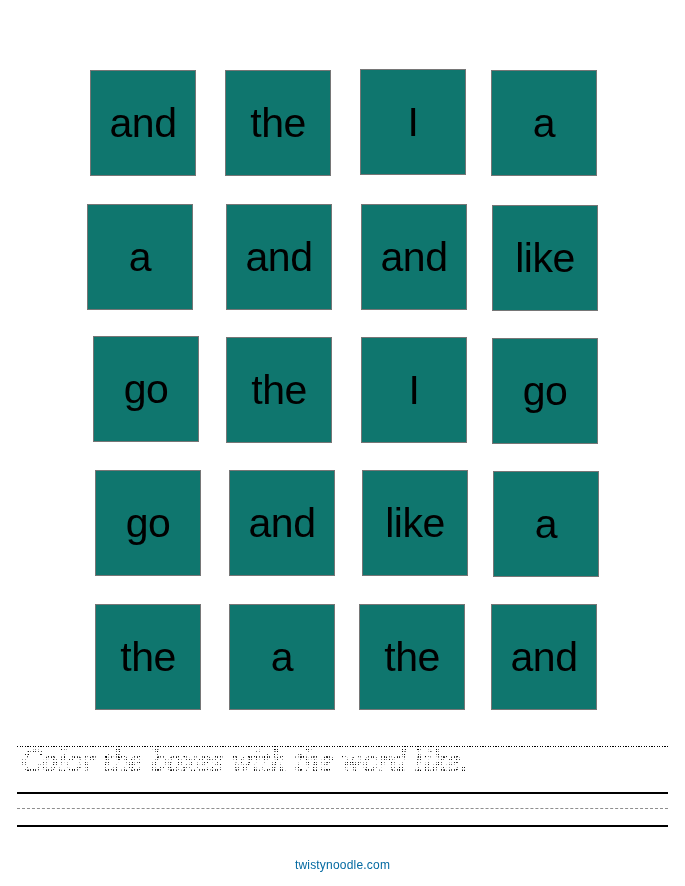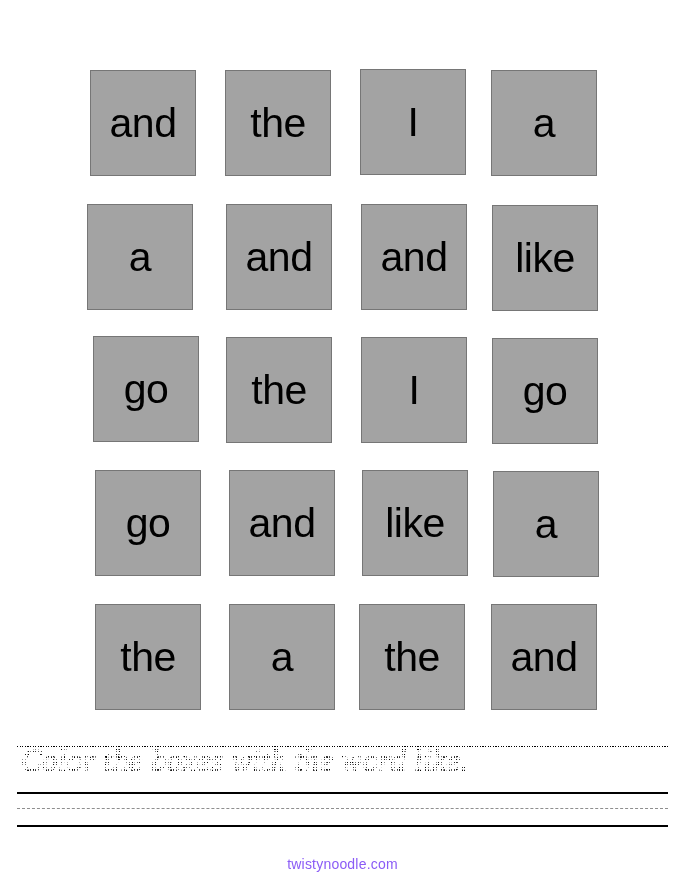--- a/index.html
+++ b/index.html
@@ -32,21 +32,21 @@
     width: 685px;
     height: 725px;
   }
 
   .word-box {
     position: absolute;
     width: 106px;
     height: 106px;
     box-sizing: border-box;
     border: 1px solid #767676;
-    background: #a3a3a3;
+    background: #0f766e;
     display: flex;
     align-items: center;
     justify-content: center;
   }
 
   .word-box .word {
     font-family: "Liberation Sans", sans-serif;
     font-size: 41px;
     font-weight: 400;
     color: #000000;
@@ -138,22 +138,22 @@
   
   .footer {
     position: absolute;
     left: 0;
     top: 855px;
     width: 685px;
     text-align: center;
   }
   .footer .site {
     font-family: "Liberation Sans", sans-serif;
-    font-size: 14px;
-    color: #8b5cf6;
+    font-size: 12px;
+    color: #0369a1;
     letter-spacing: 0.2px;
   }
 </style>
 </head>
 <body>
 
 <div id="worksheet">
 
   <div class="grid">
       <div class="word-box" style="left: 90px; top: 70px; width: 106px; height: 106px; border-color: rgb(118, 118, 118);">

